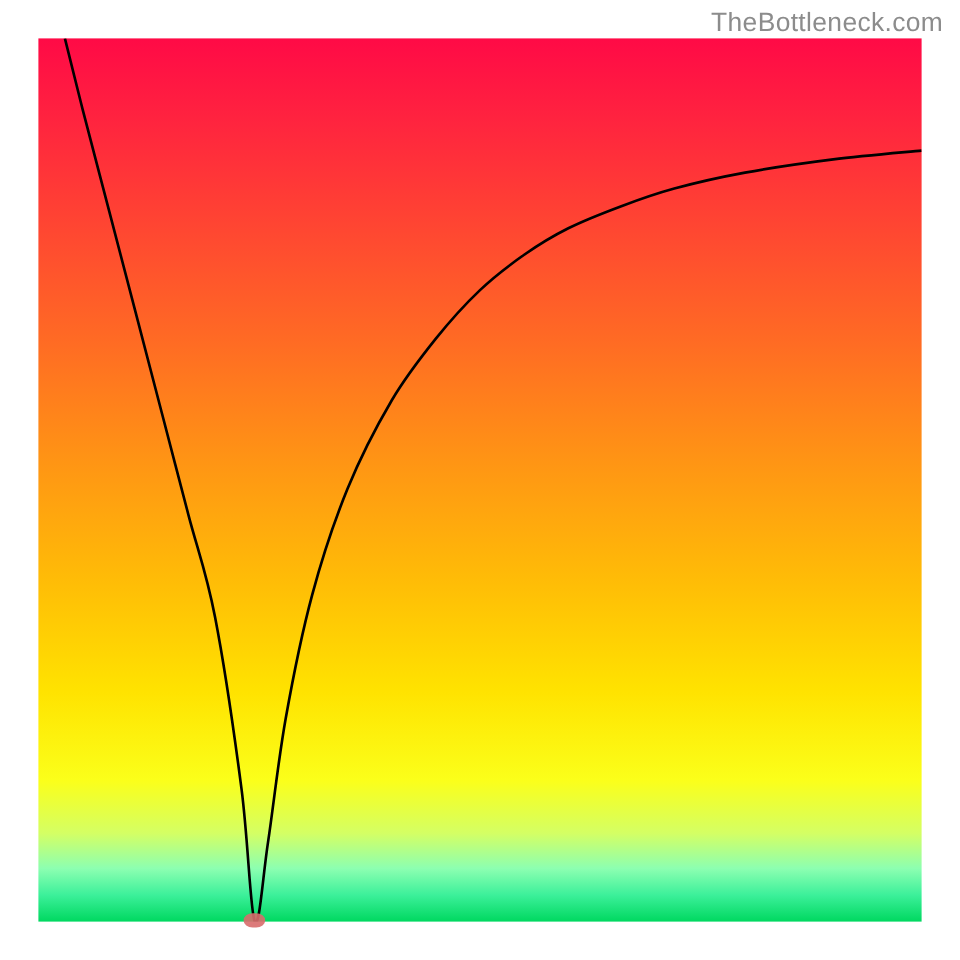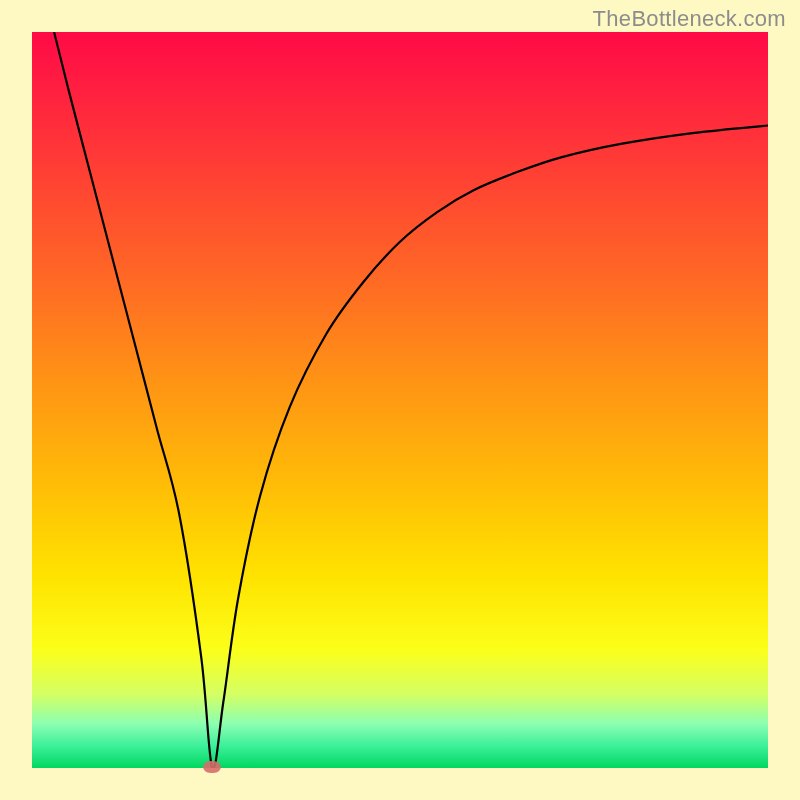--- a/index.html
+++ b/index.html
@@ -8,21 +8,21 @@
     width: 800px;
     height: 800px;
     overflow: hidden;
     background: #000;
     font-family: Arial, Helvetica, sans-serif;
   }
   .frame {
     position: relative;
     width: 800px;
     height: 800px;
-    background: #fef9c3;
+    background: #ffffff;
   }
   .plot {
     position: absolute;
     left: 32px;
     top: 32px;
     width: 736px;
     height: 736px;
     background: linear-gradient(to bottom,
       #ff0a46 0%,
       #ff2040 8%,

